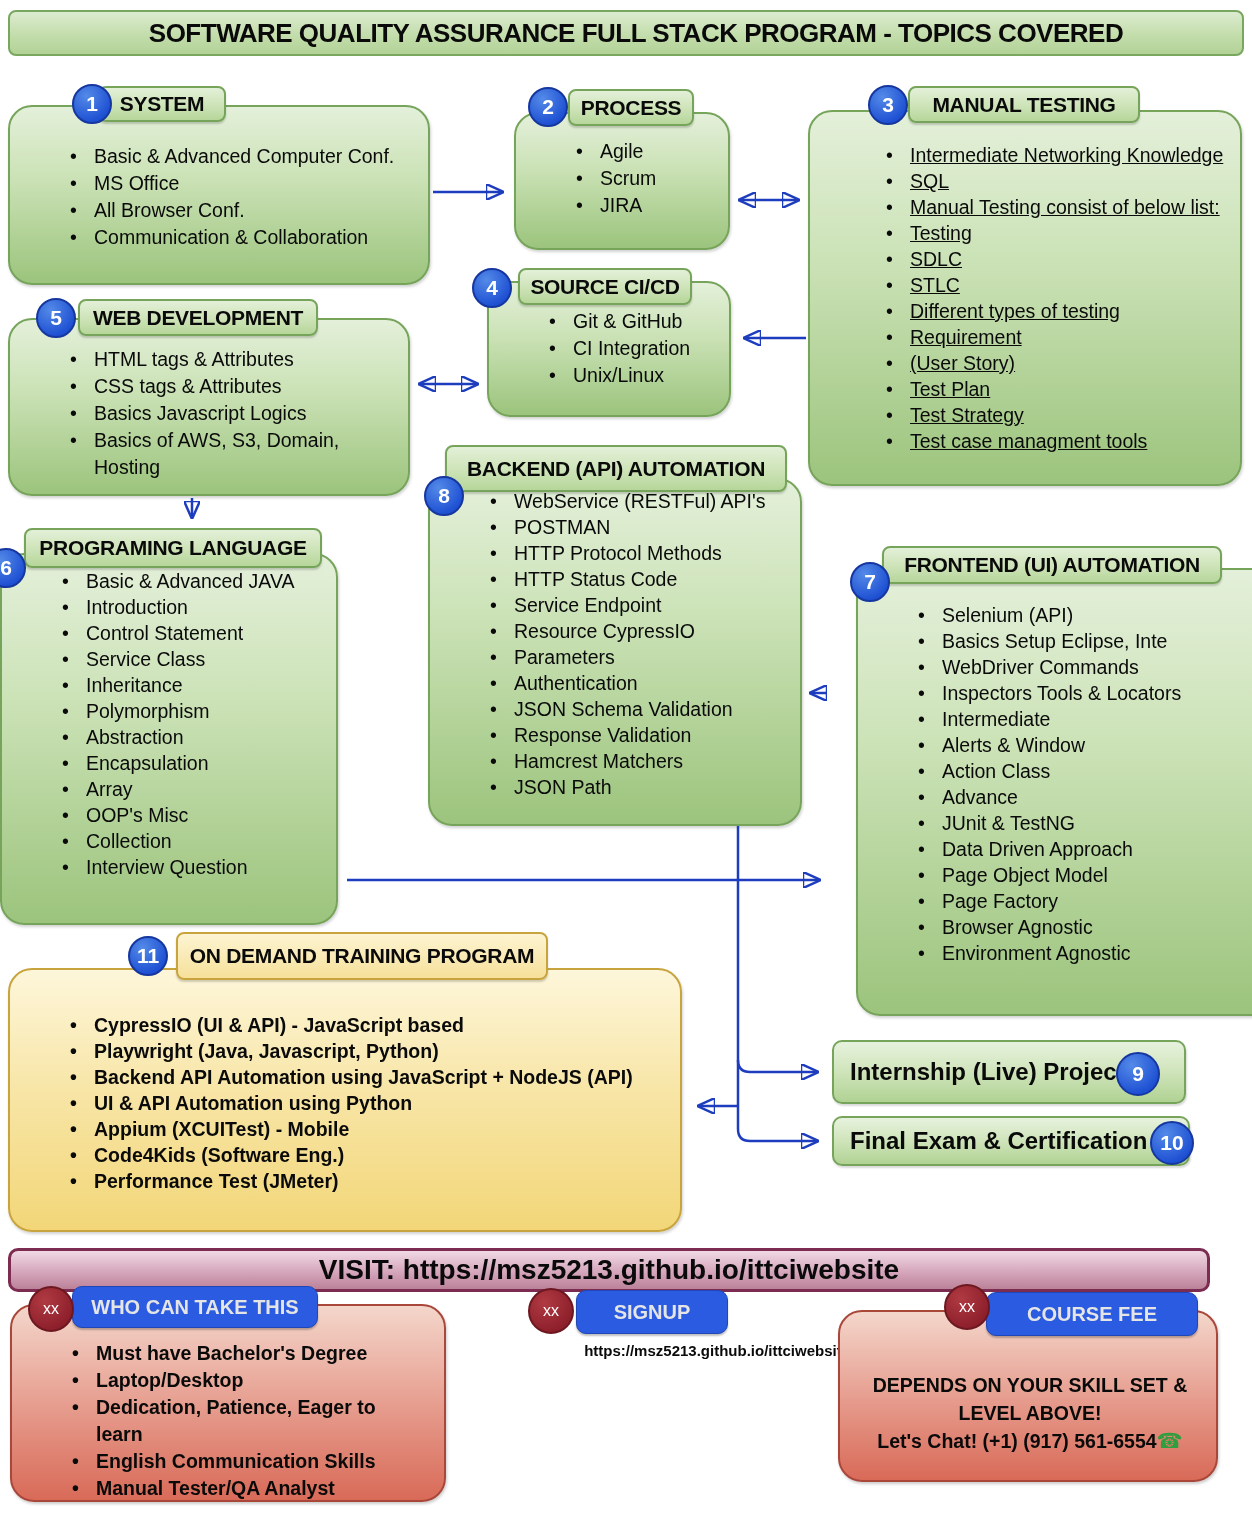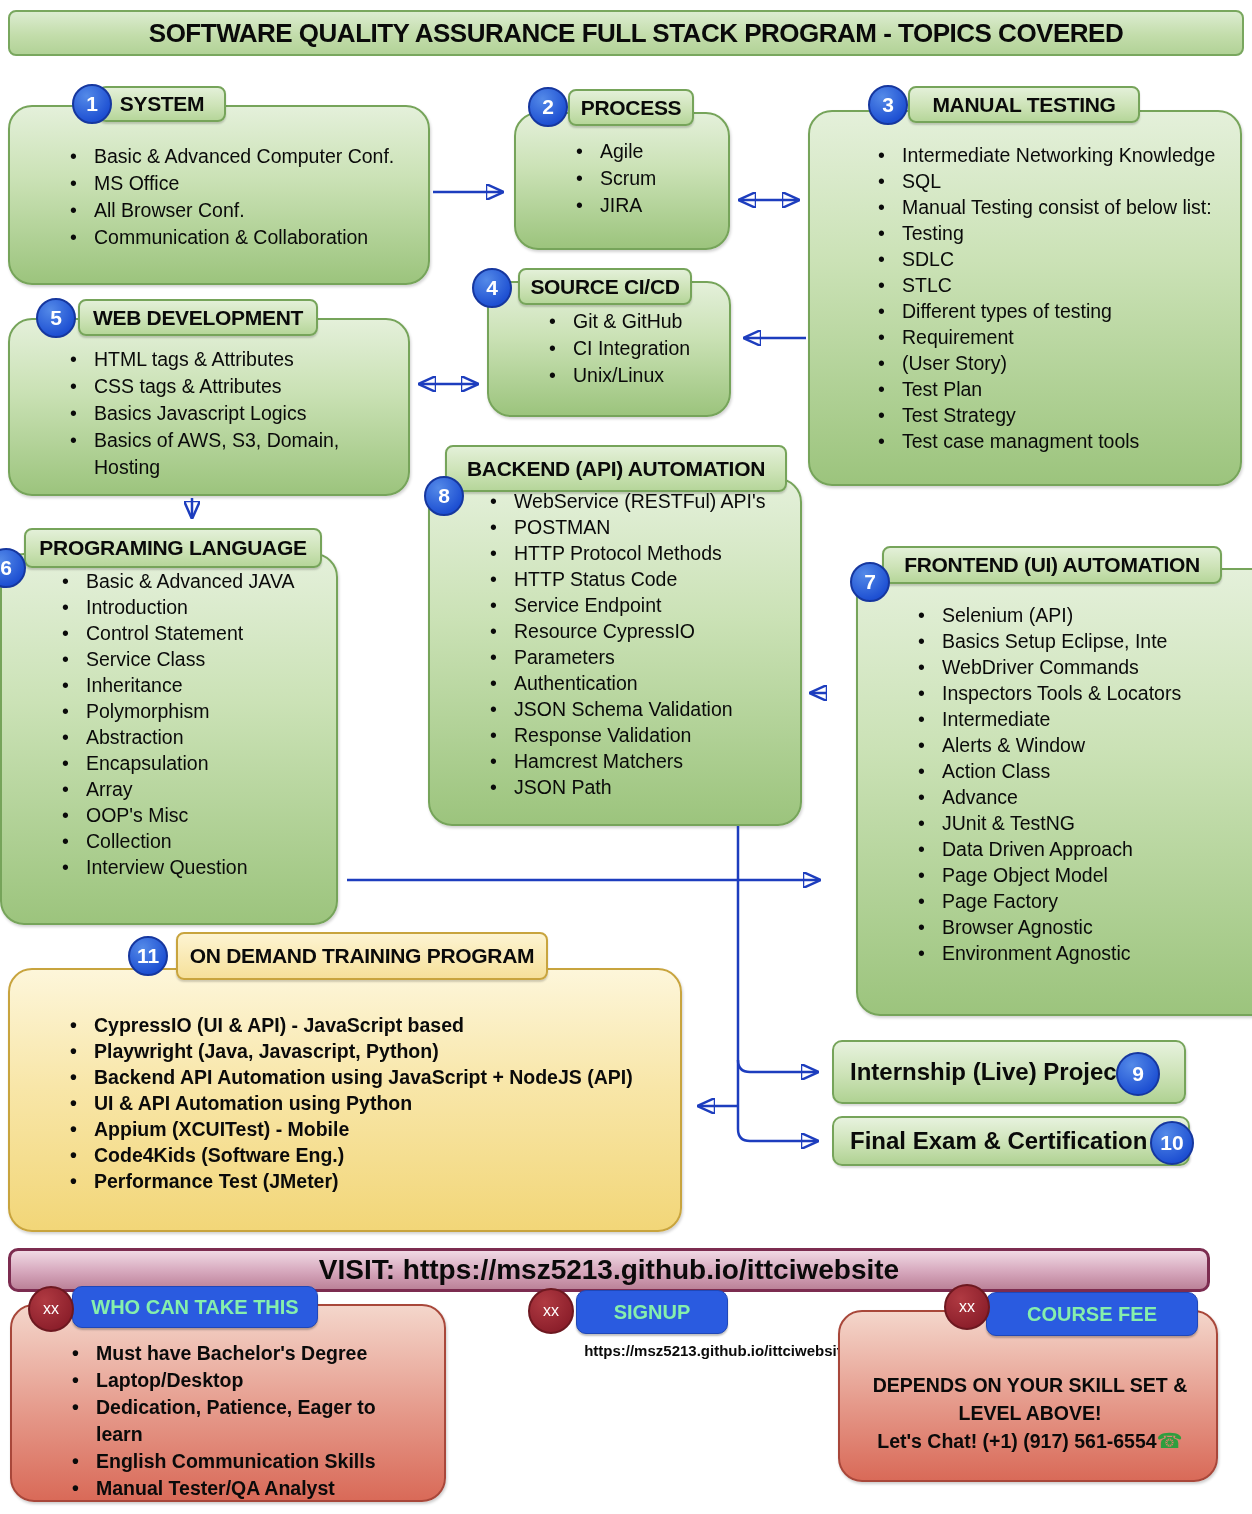--- a/index.html
+++ b/index.html
@@ -32,21 +32,21 @@
     border:2px solid #76a45a;border-radius:10px;display:flex;align-items:center;
     font-weight:bold;font-size:24px;padding-left:16px;box-shadow:1px 2px 2px rgba(0,0,0,.15);}
   .visit-banner{position:absolute;left:8px;top:1248px;width:1202px;height:44px;box-sizing:border-box;
     background:linear-gradient(180deg,#f0d9e4 0%,#d3a2b8 60%,#bb8298 100%);
     border:3px solid #7c2c50;border-radius:10px;display:flex;align-items:center;justify-content:center;
     font-weight:bold;font-size:28px;}
   .red-box{position:absolute;box-sizing:border-box;
     background:linear-gradient(180deg,#f4d6cb 0%,#e5998a 55%,#d96a58 100%);
     border:2px solid #a8473a;border-radius:24px;box-shadow:1px 2px 3px rgba(0,0,0,.2);}
   .blue-btn{position:absolute;box-sizing:border-box;z-index:6;background:#2a5be0;border:1px solid #1f47b8;
-    border-radius:10px;display:flex;align-items:center;justify-content:center;color:#86efac;
+    border-radius:10px;display:flex;align-items:center;justify-content:center;color:#e5e5e5;
     font-weight:bold;font-size:20px;box-shadow:0 2px 2px rgba(0,0,0,.25);}
   .xx-badge{position:absolute;width:46px;height:46px;border-radius:50%;z-index:7;box-sizing:border-box;
     background:radial-gradient(circle at 35% 30%,#b03a42 0%,#8c1f2b 75%);
     border:2px solid #6d1820;color:#fff;font-weight:normal;font-size:16px;
     display:flex;align-items:center;justify-content:center;}
   .fee-text{position:absolute;text-align:center;font-weight:bold;font-size:19.5px;line-height:27.5px;}
   .signup-url{position:absolute;text-align:right;font-weight:bold;font-size:15px;}
   .phone{color:#2e9e3e;font-size:21px;}
   svg.overlay{position:absolute;left:0;top:0;z-index:2;pointer-events:none;}
   svg.overlay path{stroke:#1d3dbe;stroke-width:2.5;fill:none;}
@@ -79,21 +79,21 @@
       <li>Scrum</li>
       <li>JIRA</li>
     </ul>
 </div>
 
 <div class="topic-box" style="left:808px;top:110px;width:434px;height:376px;">
   <div class="tab" style="left:98px;top:-26px;width:232px;height:37px;">
       <span>MANUAL TESTING</span>
     </div>
   <div class="num" style="left:58px;top:-27px;">3</div>
-  <ul class="bullets" style="left:56px;top:30px;width:376px;">
+  <ul class="bullets" style="left:64px;top:30px;width:376px;text-decoration:underline;">
       <li>Intermediate Networking Knowledge</li>
       <li>SQL</li>
       <li>Manual Testing consist of below list:</li>
       <li>Testing</li>
       <li>SDLC</li>
       <li>STLC</li>
       <li>Different types of testing</li>
       <li>Requirement</li>
       <li>(User Story)</li>
       <li>Test Plan</li>

